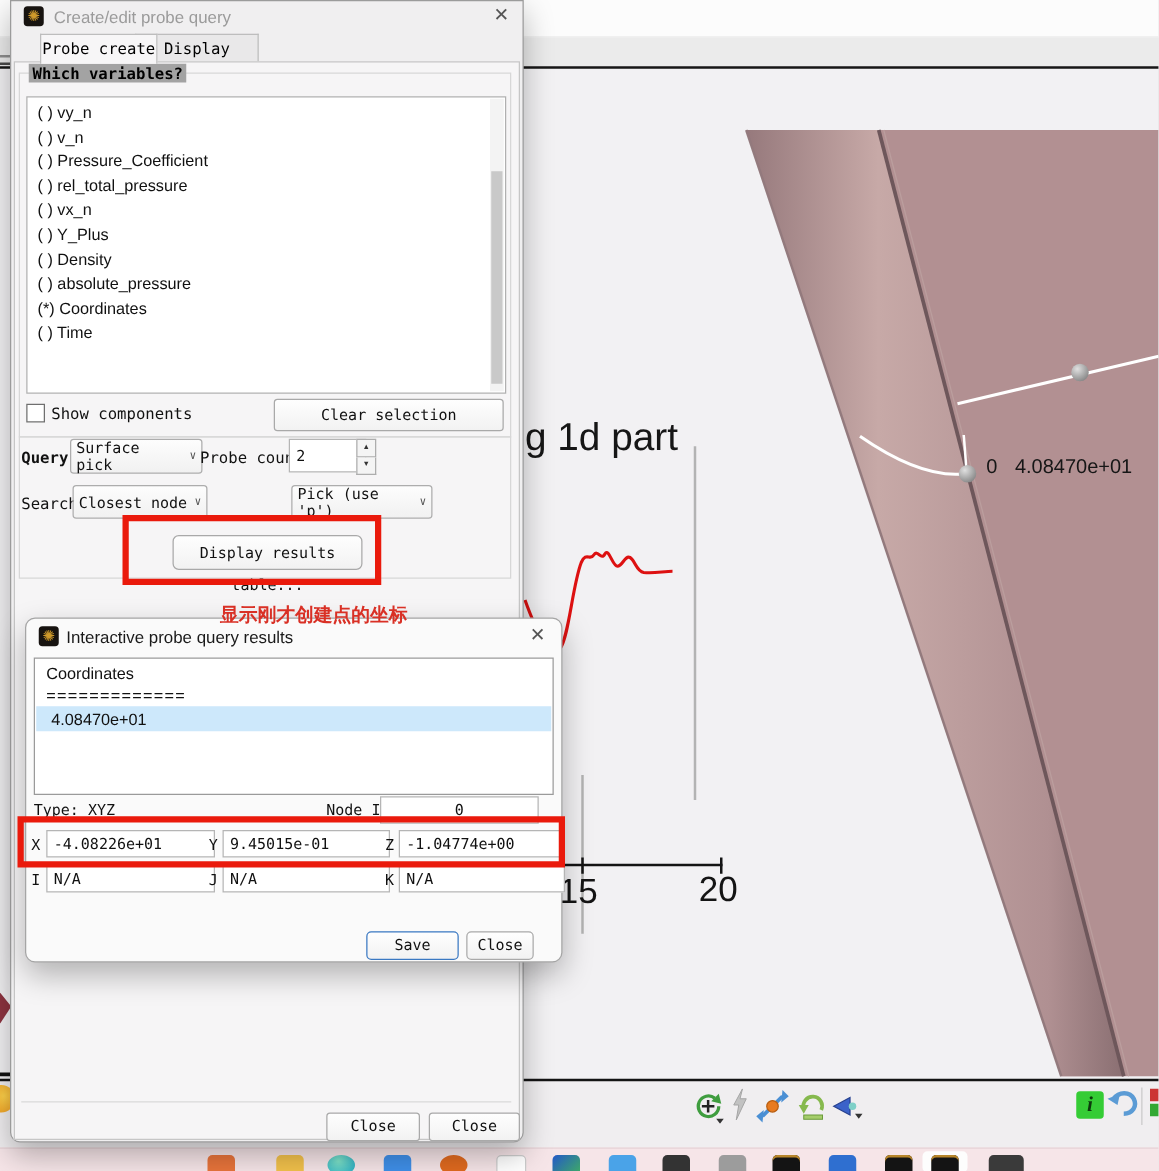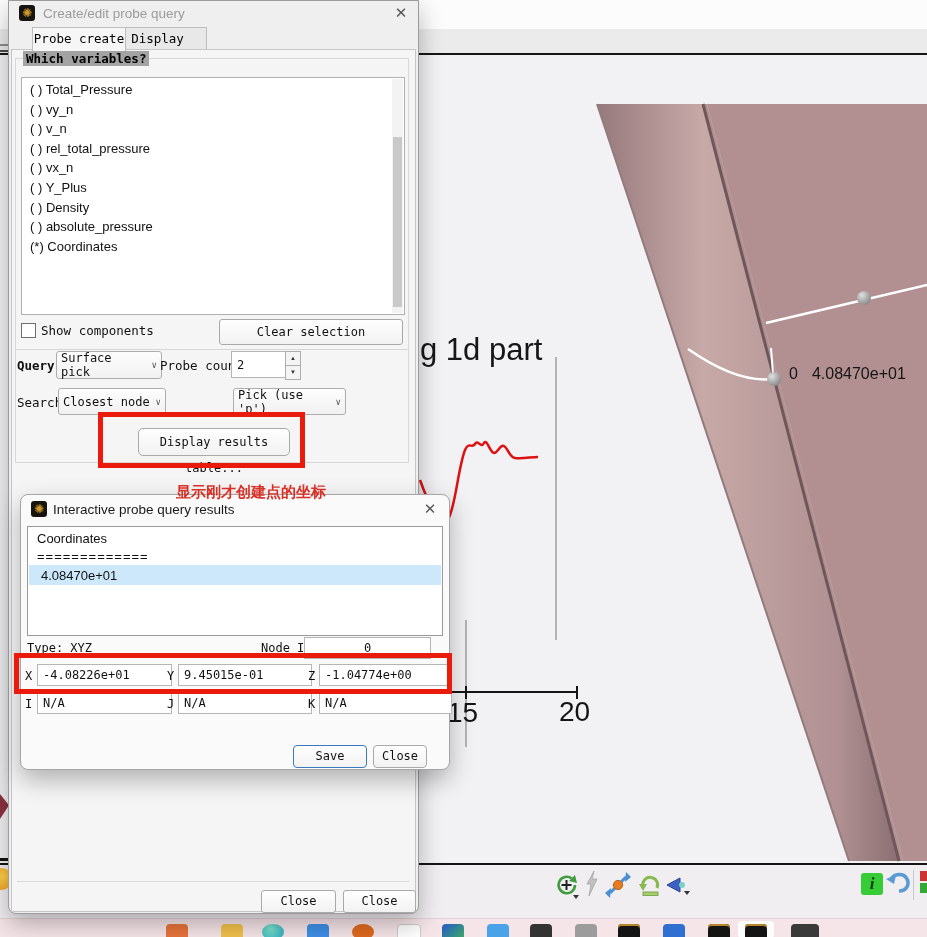--- a/index.html
+++ b/index.html
@@ -191,29 +191,30 @@
     </div>
     <div class="tab mono active" style="left:6px;width:92px;margin-left:17px;">Probe create</div>
     <div class="tab mono" style="left:99px;width:97px;">Display style</div>
     <div class="pane"></div>
 
     <div class="groupbox" style="left:6px;top:57px;width:392px;height:290px;"></div>
     <div class="group-label mono" style="left:14px;top:50px;">Which variables?</div>
 
     <div class="listbox" style="left:12px;top:76px;width:382px;height:236px;">
       <div style="padding-top:2px;">
-        <div class="lrow">( ) Total_Pressure</div>
         <div class="lrow">( ) vy_n</div>
         <div class="lrow">( ) v_n</div>
+        <div class="lrow">( ) Pressure_Coefficient</div>
         <div class="lrow">( ) rel_total_pressure</div>
         <div class="lrow">( ) vx_n</div>
         <div class="lrow">( ) Y_Plus</div>
         <div class="lrow">( ) Density</div>
         <div class="lrow">( ) absolute_pressure</div>
         <div class="lrow">(*) Coordinates</div>
+        <div class="lrow">( ) Time</div>
       </div>
       <div class="scroll-track">
         <div class="scroll-thumb" style="top:58px;height:170px;"></div>
       </div>
     </div>
 
     <div class="checkbox" style="left:12px;top:322px;"></div>
     <div class="lbl mono" style="left:32px;top:322px;">Show components</div>
     <div class="btn mono" style="left:210px;top:318px;width:182px;height:24px;line-height:24px;">Clear selection</div>
 

